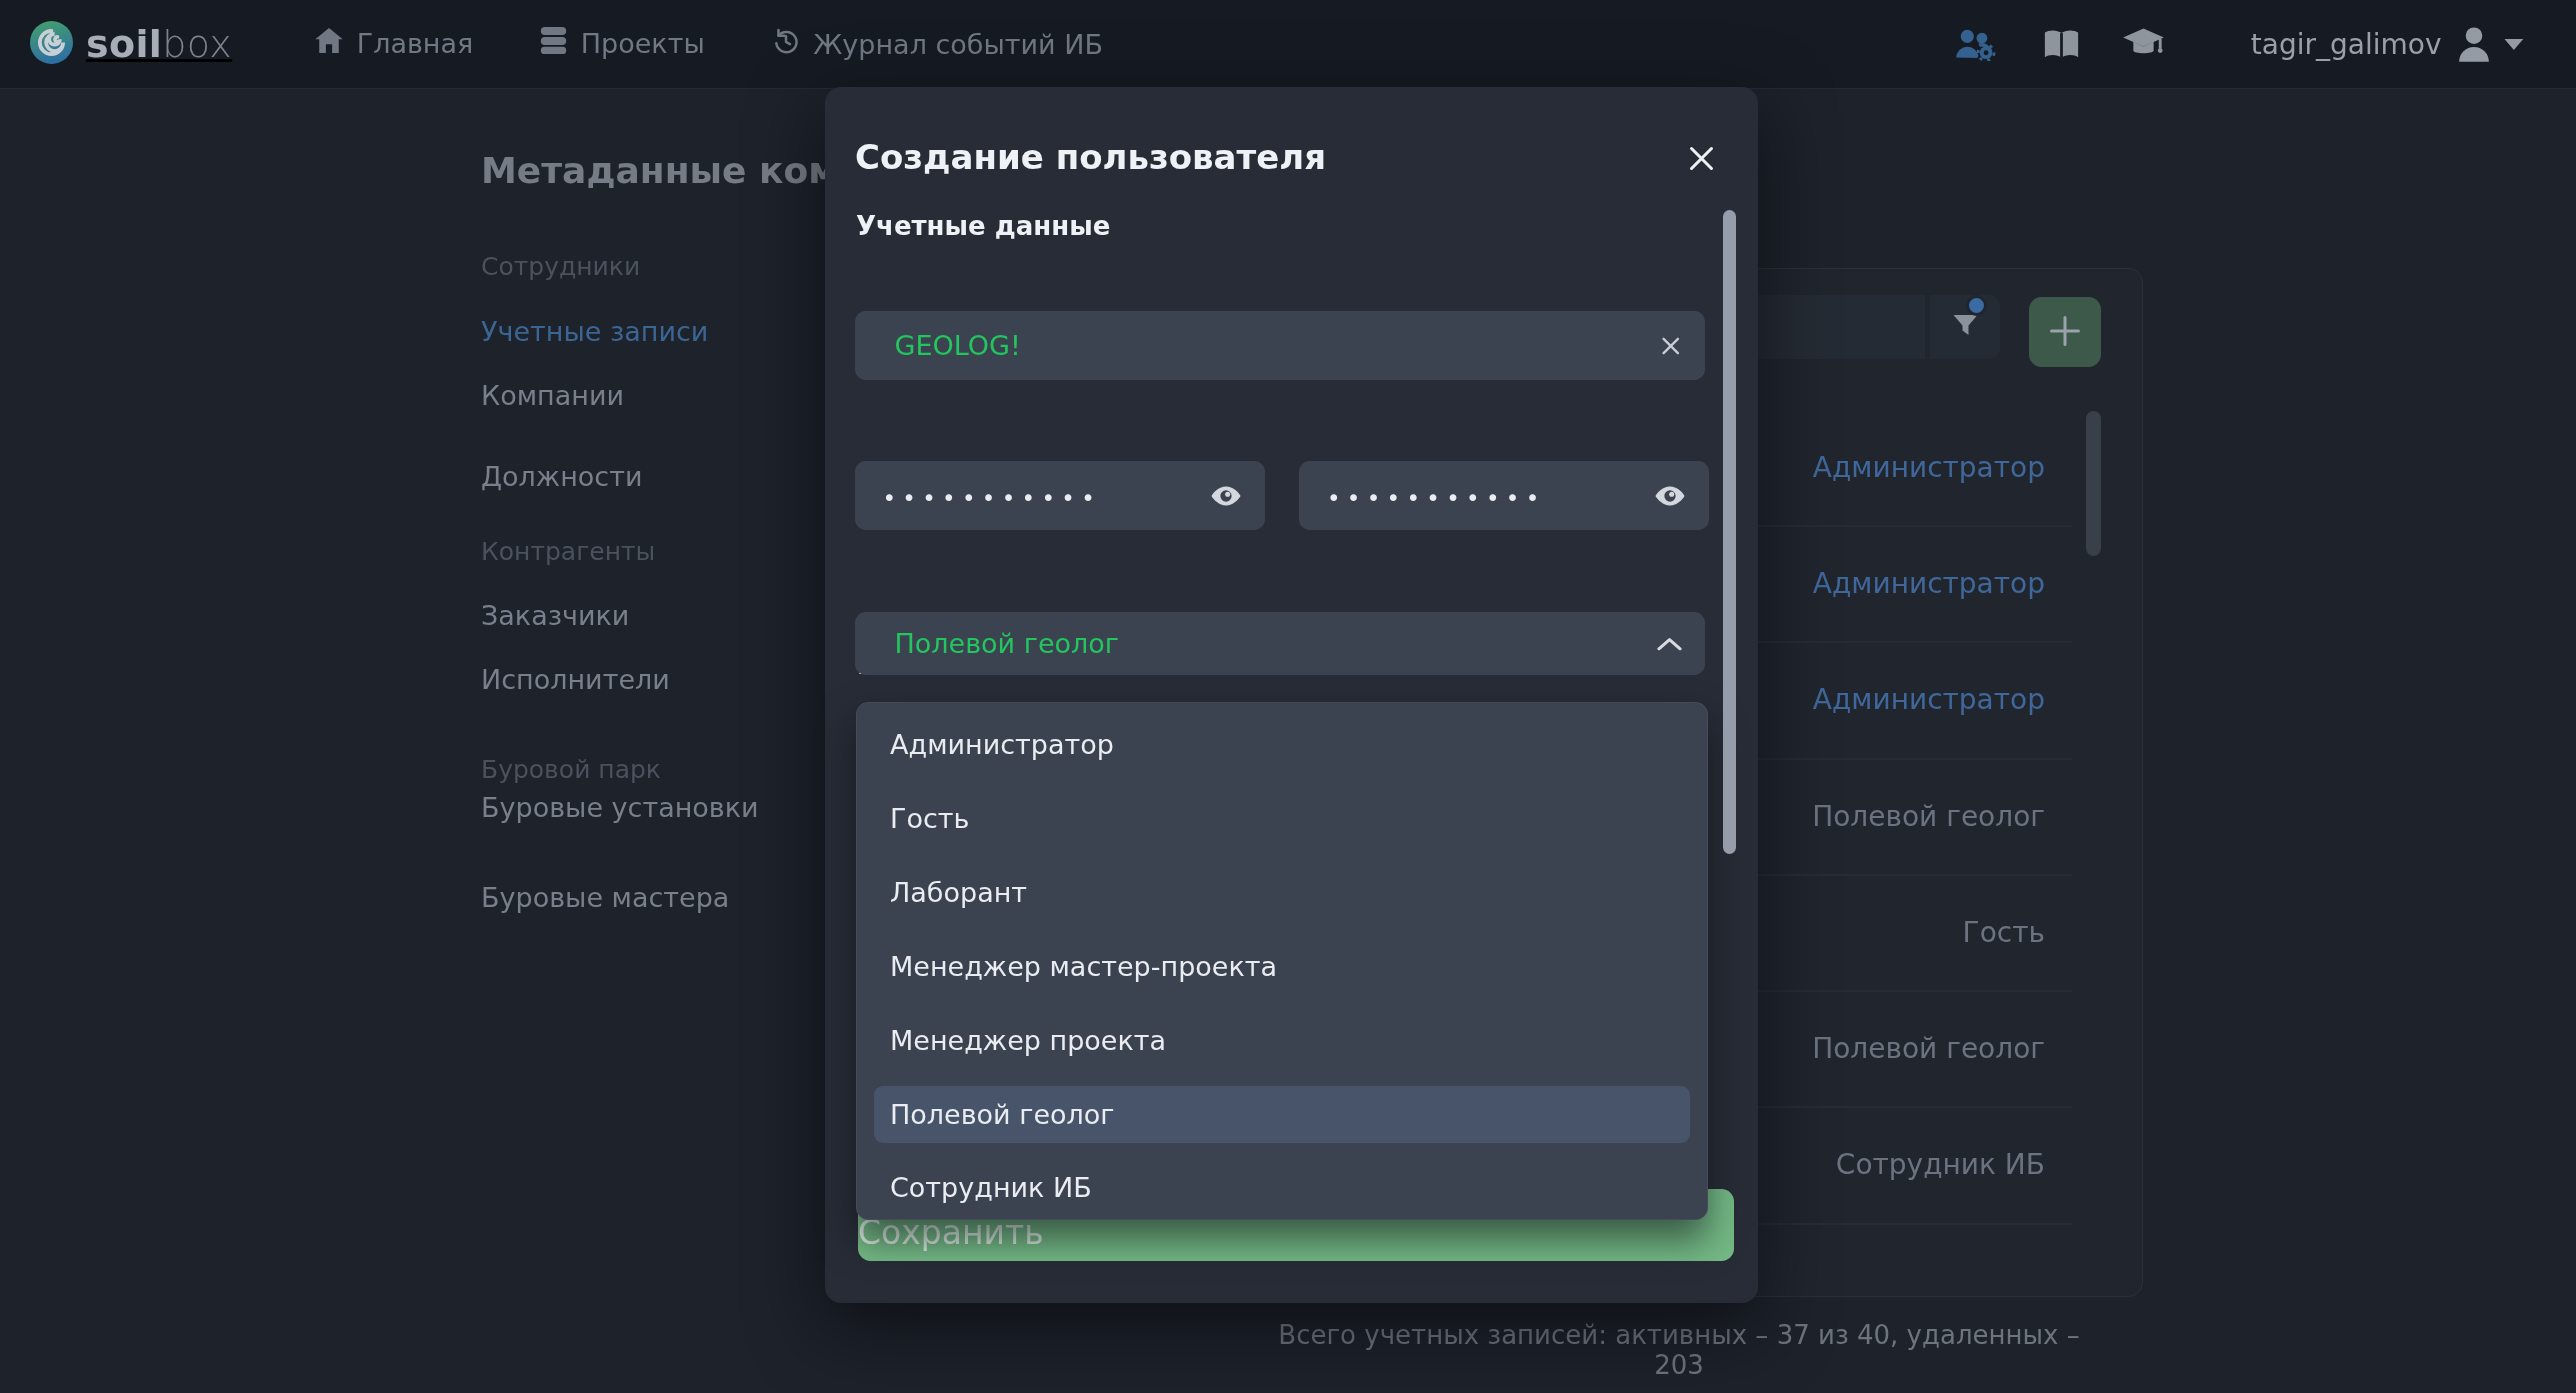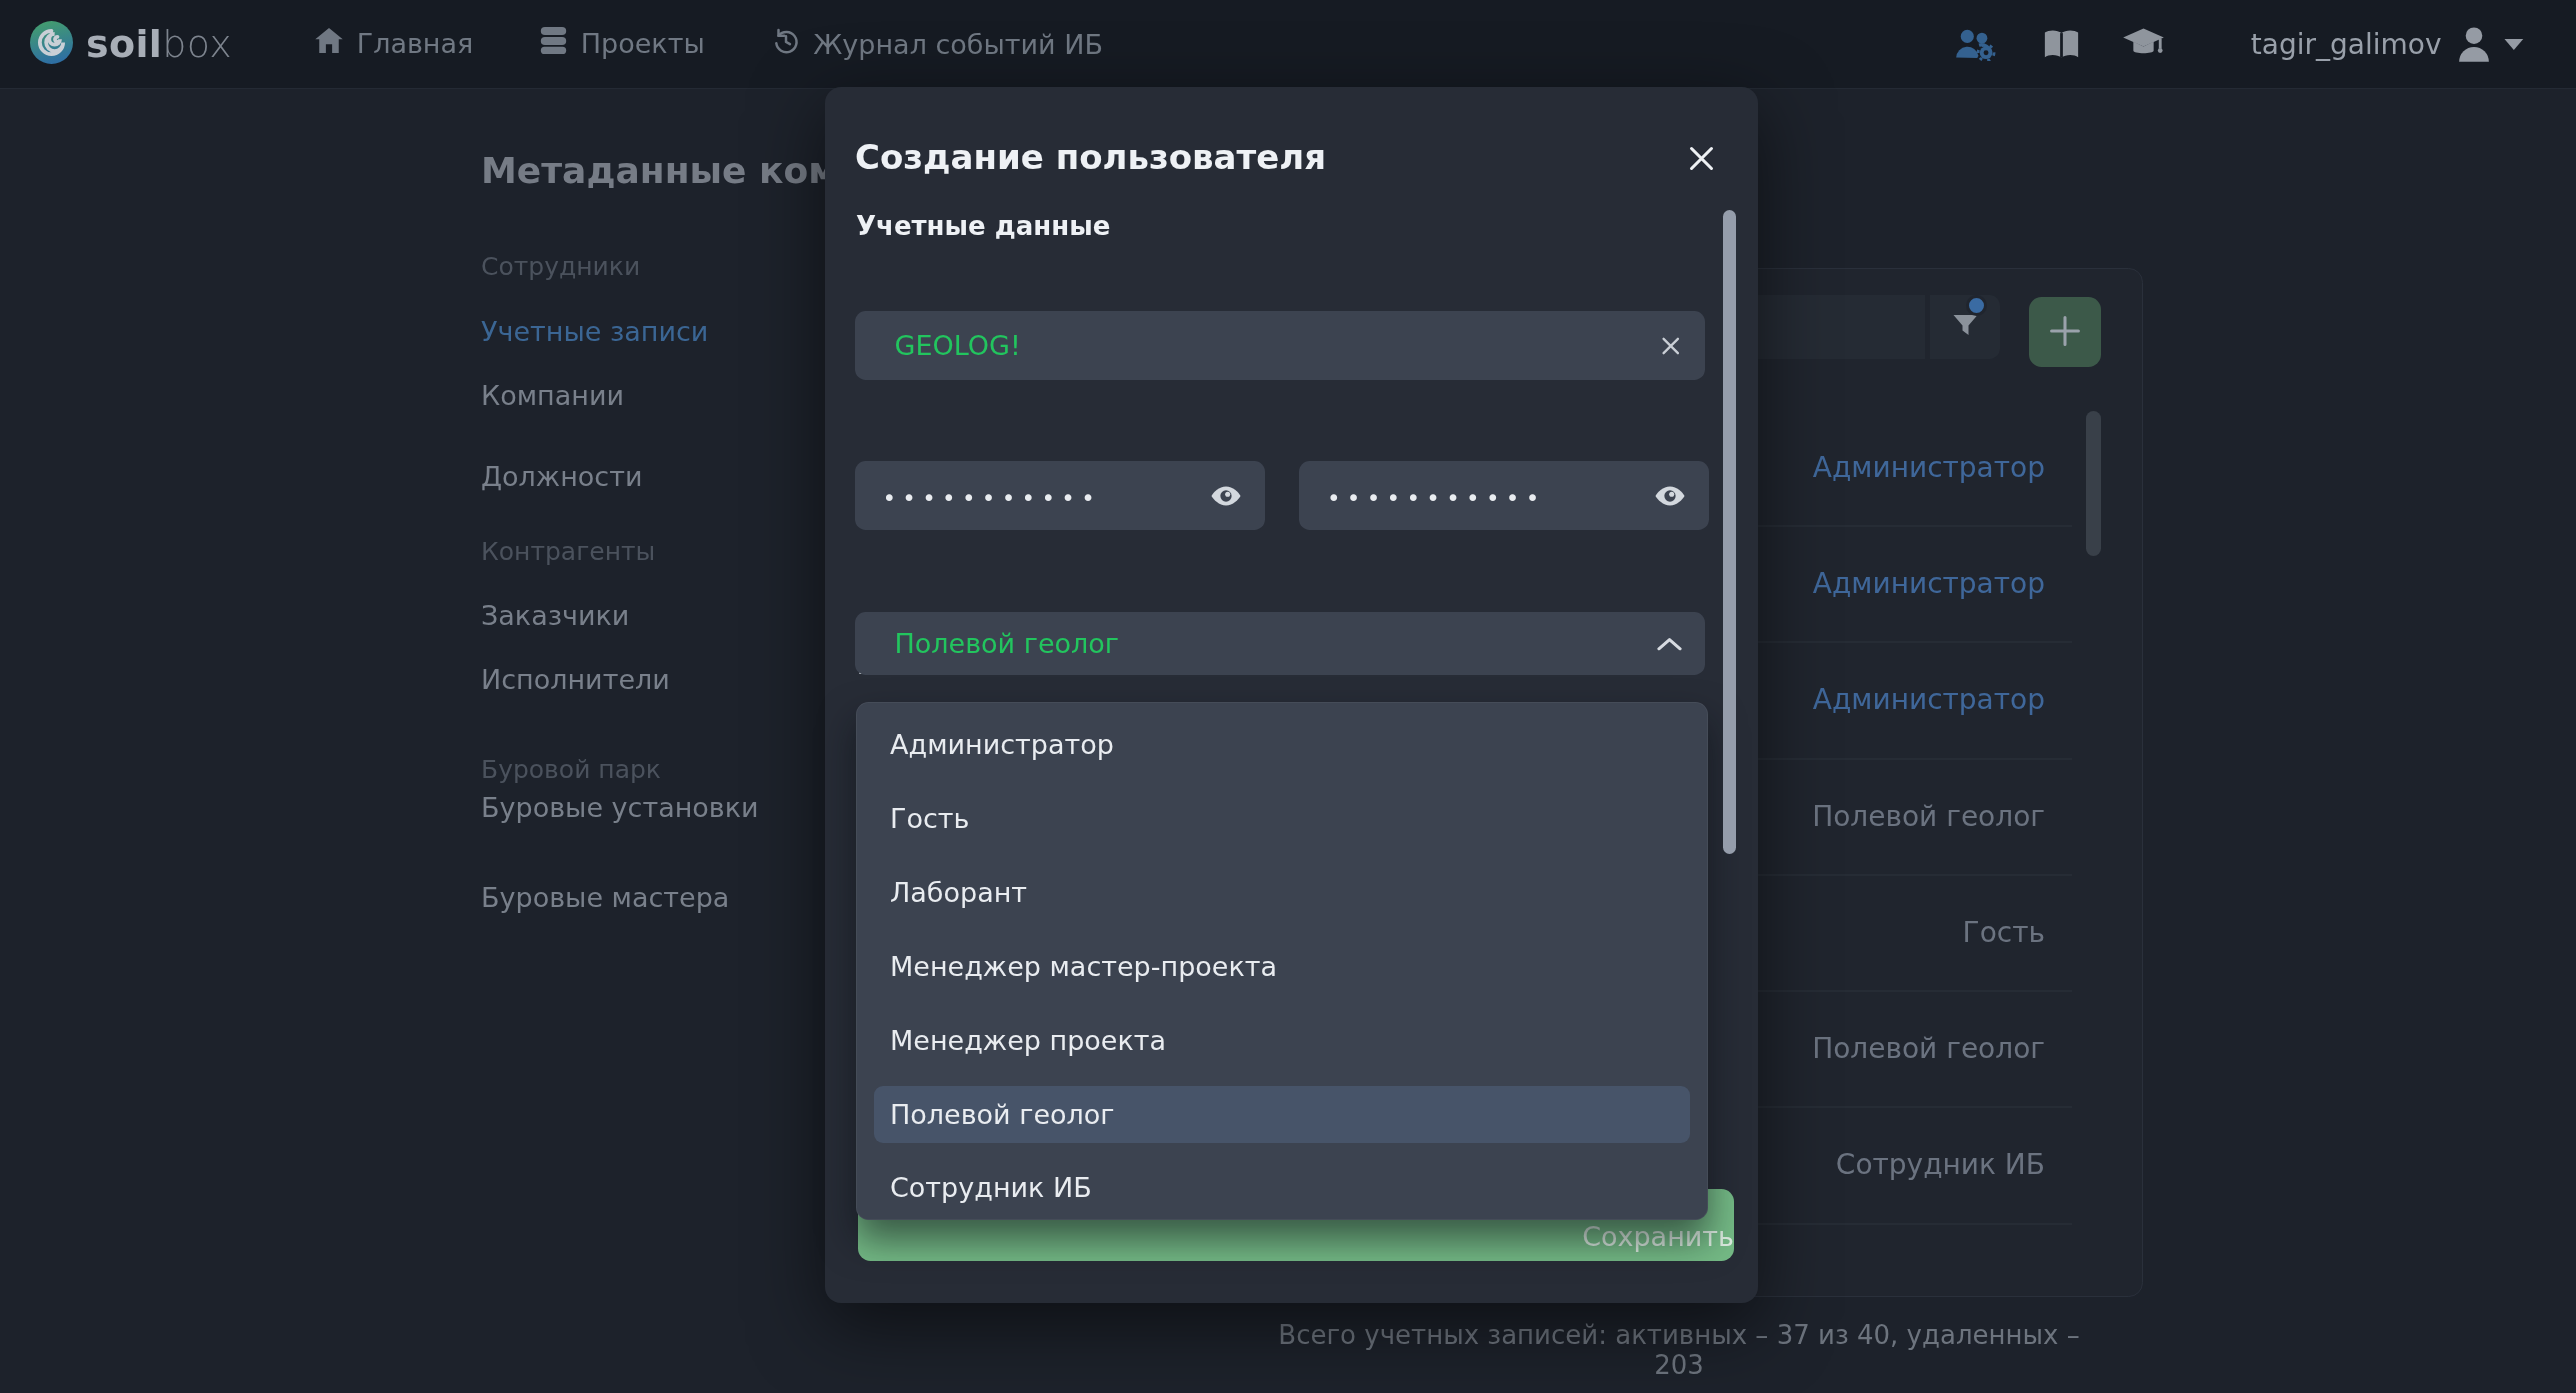--- a/index.html
+++ b/index.html
@@ -2,21 +2,21 @@
 <html style="font-size:14.3px"><head>
 <meta charset="utf-8">
 <style>
   html,body{margin:0;padding:0;background:#14181f;}
   .stage{position:relative;width:2576px;height:1394px;background:#1d222b;
          font-family:"DejaVu Sans","Liberation Sans",sans-serif;overflow:hidden;}
 
   
   .topbar{position:absolute;top:0;left:0;width:2576px;height:89px;background:#161b23;
           border-bottom:1.8px solid #242a34;display:flex;align-items:center;box-sizing:border-box;}
-  .logo{display:flex;align-items:center;gap:13.4px;margin-left:29.5px;cursor:pointer;}
+  .logo{display:flex;align-items:center;gap:13.4px;margin-left:29.5px;cursor:pointer;text-decoration:underline;}
   .logo-text{font-size:38px;letter-spacing:0.4px;}
   .logo-text .b1{font-weight:700;color:#a8aeb7;}
   .logo-text .b2{font-weight:300;color:#7d848e;}
   .nav{display:flex;align-items:flex-start;margin-left:82px;}
   .nav-item{display:flex;align-items:center;gap:12.5px;margin-right:66px;color:#707883;
             font-size:27px;cursor:pointer;white-space:nowrap;}
   .topbar-right{margin-left:auto;display:flex;align-items:center;margin-right:52px;}
   .tb-ico{display:flex;align-items:center;justify-content:center;cursor:pointer;}
   .username{color:#99a0aa;font-size:28px;margin-left:86px;margin-right:14.3px;cursor:pointer;}
 
@@ -59,22 +59,22 @@
   .field .dots{font-size:23px;letter-spacing:6.3px;color:#e9ecf0;margin-left:28px;margin-top:5.4px;}
   .field-ico{position:absolute;right:23px;top:50%;transform:translateY(-50%);display:flex;cursor:pointer;}
   .select{cursor:pointer;}
   .dropdown{position:absolute;left:31px;top:615px;width:852px;height:518px;background:#3c4350;
             border:0.9px solid rgba(255,255,255,.05);border-radius:12.5px;z-index:3;
             box-shadow:0 19.7px 36px rgba(10,13,18,.55);box-sizing:border-box;padding-top:4.5px;}
   .dd-item{height:74px;display:flex;align-items:center;padding-left:33px;font-size:27px;color:#e9ecf0;cursor:pointer;}
   .dd-item.selected{background:#475469;border-radius:9px;margin:8px 17px;height:57px;padding-left:16px;}
   .save-btn{position:absolute;left:33px;top:1102px;width:876px;height:72px;background:#74b985;
             border-radius:12.5px;z-index:1;cursor:pointer;}
-  .save-btn .lbl{position:absolute;left:0;right:0;bottom:9px;text-align:right;
-                 font-size:27px;color:#dcebe0;}
+  .save-btn .lbl{position:absolute;left:0;right:0;bottom:9px;text-align:left;
+                 font-size:33px;color:#dcebe0;}
   .m-scroll{position:absolute;left:898px;top:123px;width:13.4px;height:644px;border-radius:7.2px;
             background:#959dab;z-index:4;cursor:grab;}
 </style>
 </head>
 <body>
 
 <div class="stage">
 
   <div class="topbar">
     <div class="logo">

